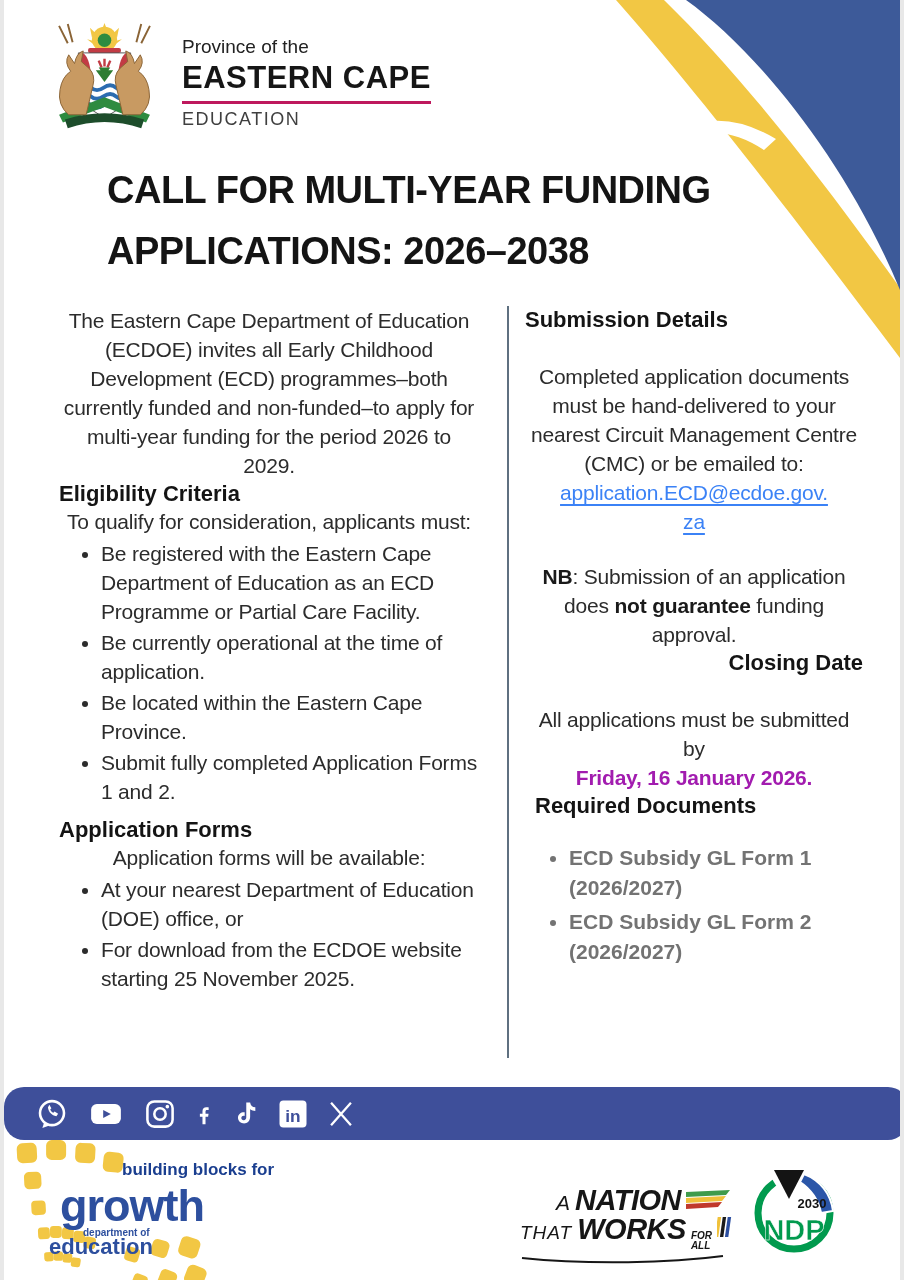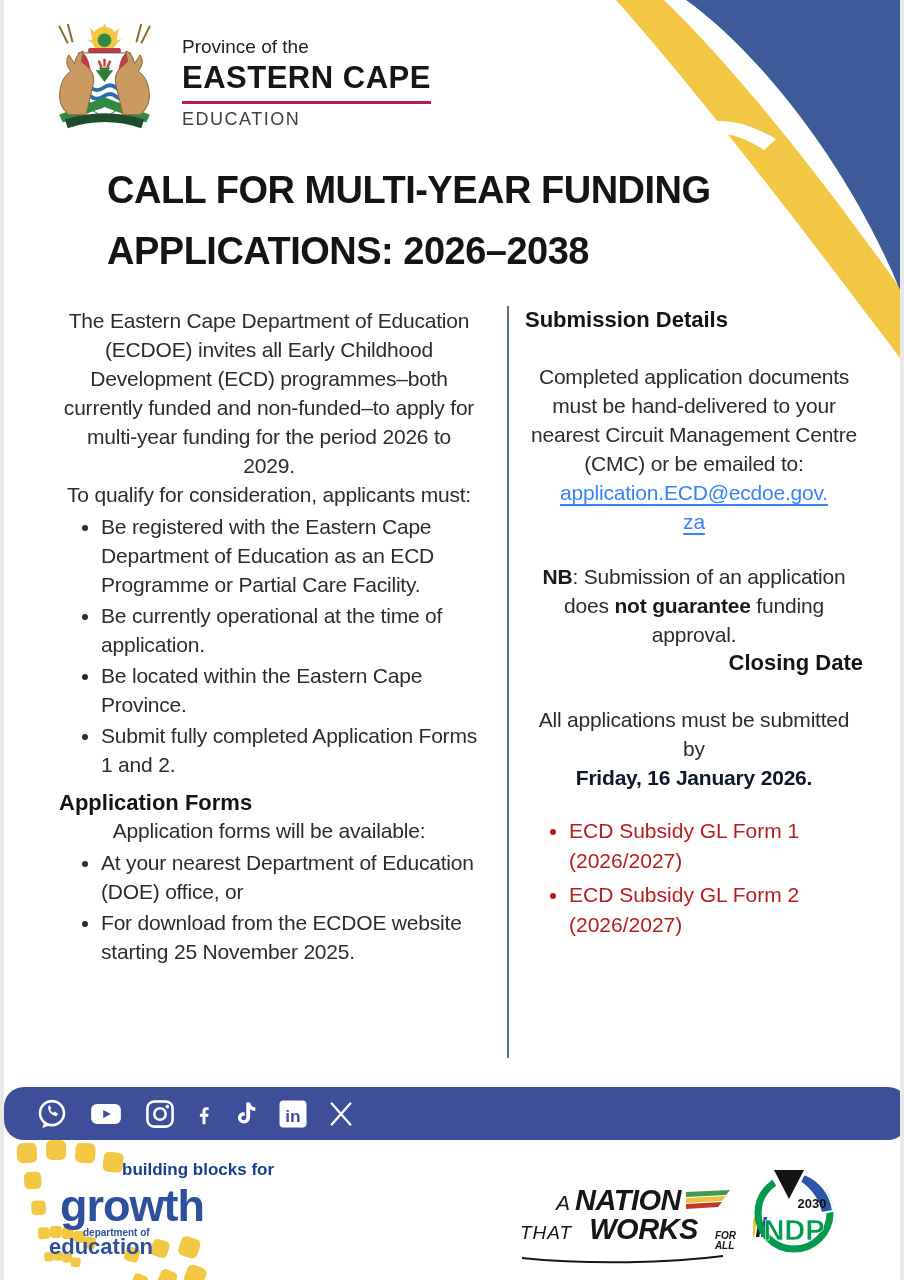--- a/index.html
+++ b/index.html
@@ -25,37 +25,37 @@
   .col-right{position:absolute;left:521px;top:306px;width:338px;}
   .divider{position:absolute;left:503px;top:306px;width:2px;height:752px;background:#5f7080;}
   .body-txt{font-size:21px;line-height:29px;letter-spacing:-.2px;color:#2c2c2c;margin:0;text-align:center;}
   h3.sec{font-size:22px;line-height:27px;font-weight:bold;color:#141414;margin:0;}
   ul.blt{margin:3px 0 10px 0;padding-left:42px;}
   ul.blt li{font-size:21px;line-height:29px;letter-spacing:-.2px;margin:0 0 2px 0;}
   .mt14{margin-top:14px;} .mt10{margin-top:10px;} .mt26{margin-top:26px;}
   .mt28{margin-top:28px;text-align:right;} .mt29{margin-top:29px;} .mt30{margin-top:30px;}
   .email-link{color:#3b82f6;text-decoration:underline;text-underline-offset:4px;display:inline-block;}
   .bold{font-weight:bold;color:#1a1a1a;}
-  .date-line{display:block;font-weight:bold;color:#0f172a;}
+  .date-line{display:block;font-weight:bold;color:#a21caf;}
   .req-head{padding-left:10px;}
   ul.req{margin:24px 0 0 0;padding-left:44px;}
-  ul.req li{font-size:21px;line-height:30px;font-weight:normal;color:#b91c1c;margin-bottom:4px;}
+  ul.req li{font-size:21px;line-height:30px;font-weight:bold;color:#737373;margin-bottom:4px;}
   
   .social-bar{position:absolute;left:0;top:1087px;width:904px;height:53px;background:#3e4f9a;
               display:flex;align-items:center;gap:13px;padding-left:30px;box-sizing:border-box;border-radius:20px;}
   .social-bar .sicon{display:flex;align-items:center;justify-content:center;cursor:pointer;}
   
   .fan-svg{position:absolute;left:0;top:1140px;pointer-events:none;}
   .g-tag{position:absolute;left:118px;top:1160px;font-size:17px;font-weight:bold;color:#1a3e8f;}
   .g-word{position:absolute;left:56px;top:1180px;font-size:45px;font-weight:bold;color:#2d4f9e;letter-spacing:-1px;}
   .g-dept{position:absolute;left:79px;top:1227px;font-size:10px;font-weight:bold;color:#2d4f9e;}
   .g-edu{position:absolute;left:45px;top:1234px;font-size:22px;font-weight:bold;color:#2d4f9e;}
   .nation{position:absolute;left:516px;top:1184px;color:#161616;font-style:italic;}
   .nation .r1{display:flex;align-items:baseline;gap:5px;margin-left:36px;}
-  .nation .r2{display:flex;align-items:baseline;gap:17px;margin-top:-4px;}
+  .nation .r2{display:flex;align-items:baseline;gap:5px;margin-top:-4px;}
   .n-a{font-size:21px;font-weight:normal;}
   .n-big{font-size:29px;font-weight:bold;letter-spacing:-.5px;}
   .n-that{font-size:19px;letter-spacing:1px;}
   .n-forall{display:flex;flex-direction:column;font-size:10px;line-height:10px;font-weight:bold;}
   .ndp-svg{position:absolute;left:742px;top:1166px;}
 </style>
 </head>
 <body>
 
 <div class="page">
@@ -113,20 +113,21 @@
   <div class="title">
     <div>CALL FOR MULTI-YEAR FUNDING</div>
     <div>APPLICATIONS: 2026–2038</div>
   </div>
 
   <div class="divider"></div>
 
   <div class="col-left">
     <p class="body-txt">The Eastern Cape Department of Education (ECDOE) invites all Early Childhood Development (ECD) programmes–both currently funded and non-funded–to apply for multi-year funding for the period 2026 to 2029.</p>
 
+    <h3 class="sec mt14">Eligibility Criteria</h3>
     <p class="body-txt">To qualify for consideration, applicants must:</p>
     <ul class="blt">
       <li>Be registered with the Eastern Cape Department of Education as an ECD Programme or Partial Care Facility.</li>
       <li>Be currently operational at the time of application.</li>
       <li>Be located within the Eastern Cape Province.</li>
       <li>Submit fully completed Application Forms 1 and 2.</li>
     </ul>
 
     <h3 class="sec mt10">Application Forms</h3>
     <p class="body-txt">Application forms will be available:</p>
@@ -146,20 +147,21 @@
     <p class="body-txt mt26">
       <span class="bold">NB</span><span>: Submission of an application does </span><span class="bold">not guarantee</span><span> funding approval.</span>
     </p>
 
     <h3 class="sec mt28">Closing Date</h3>
     <p class="body-txt mt29">
       <span>All applications must be submitted by</span>
       <span class="date-line">Friday, 16 January 2026.</span>
     </p>
 
+    <h3 class="sec mt30 req-head">Required Documents</h3>
     <ul class="req">
       <li>ECD Subsidy GL Form 1 (2026/2027)</li>
       <li>ECD Subsidy GL Form 2 (2026/2027)</li>
     </ul>
   </div>
 
   <div class="social-bar">
     <span class="sicon">
       <svg width="36" height="36" viewBox="0 0 24 24">
         <circle cx="12" cy="11.4" r="8" fill="none" stroke="#fff" stroke-width="1.7"></circle>

